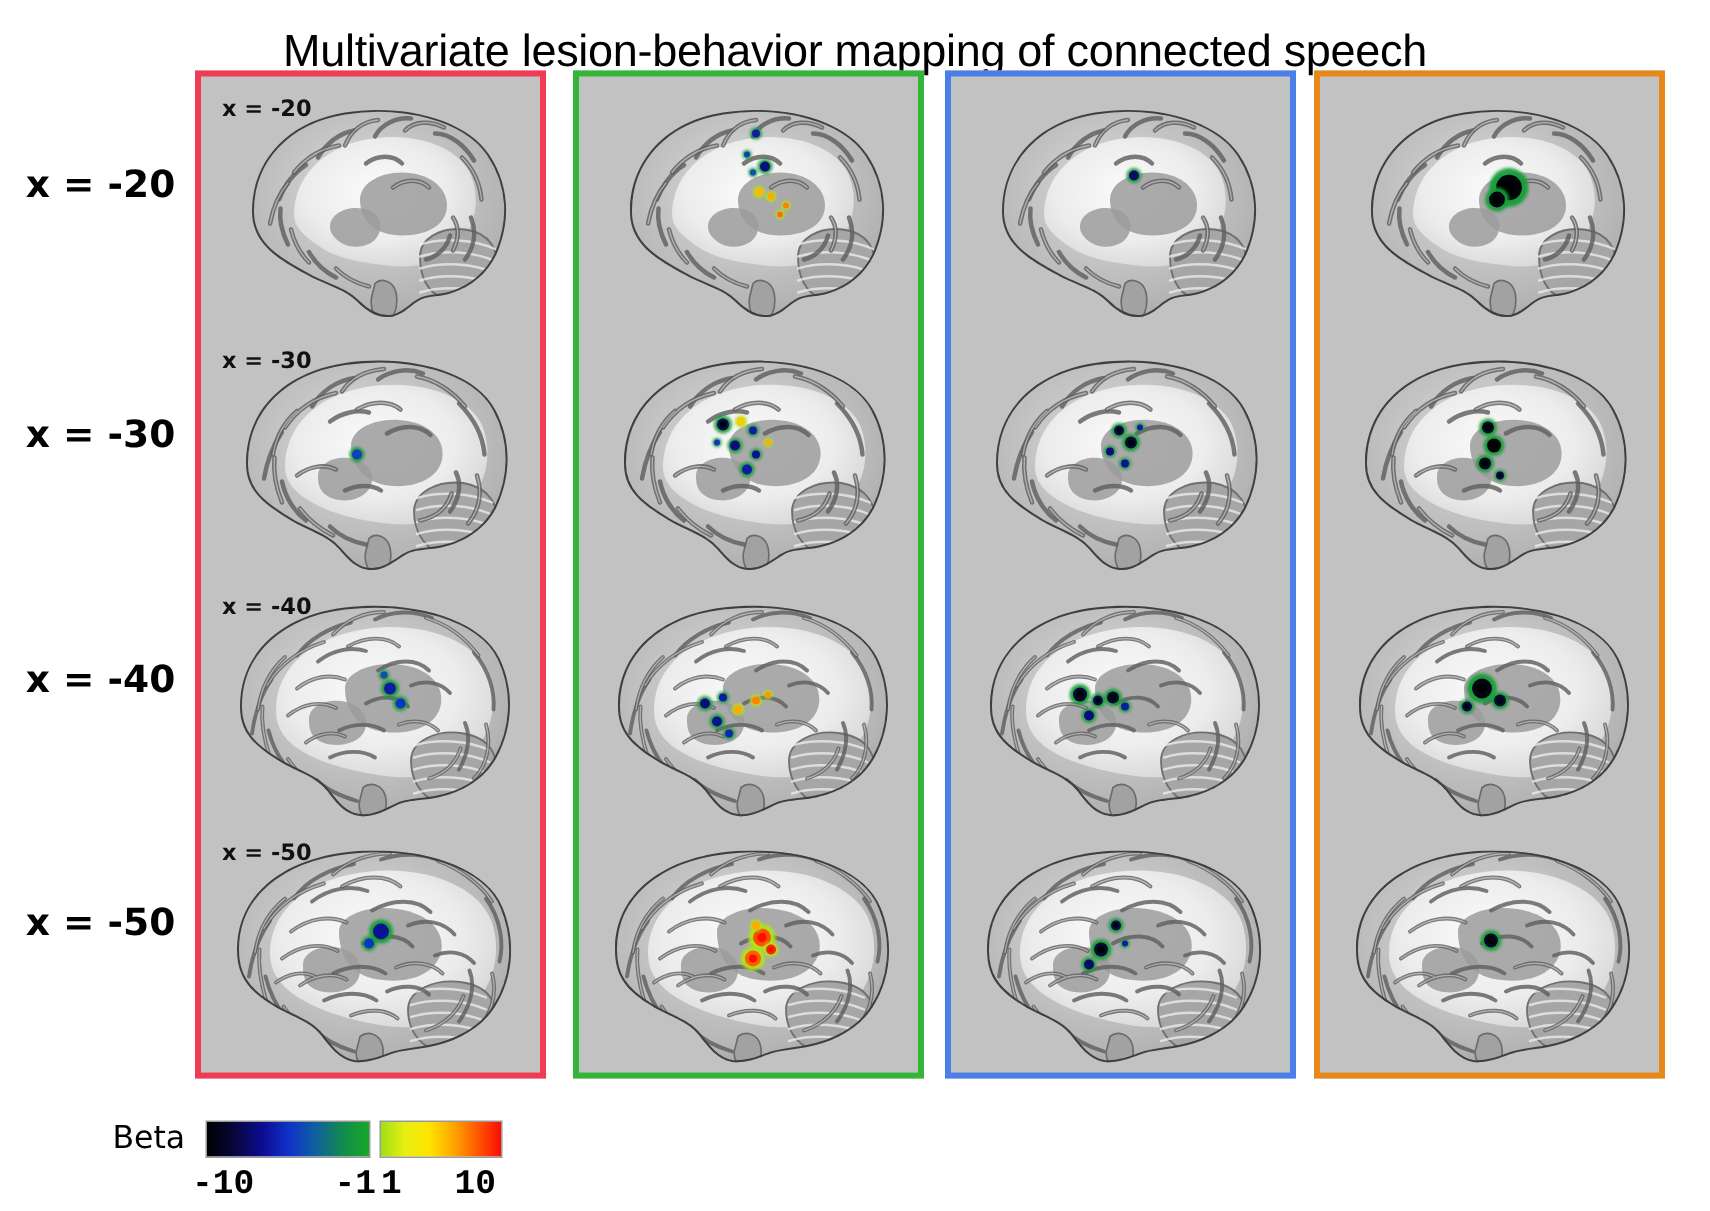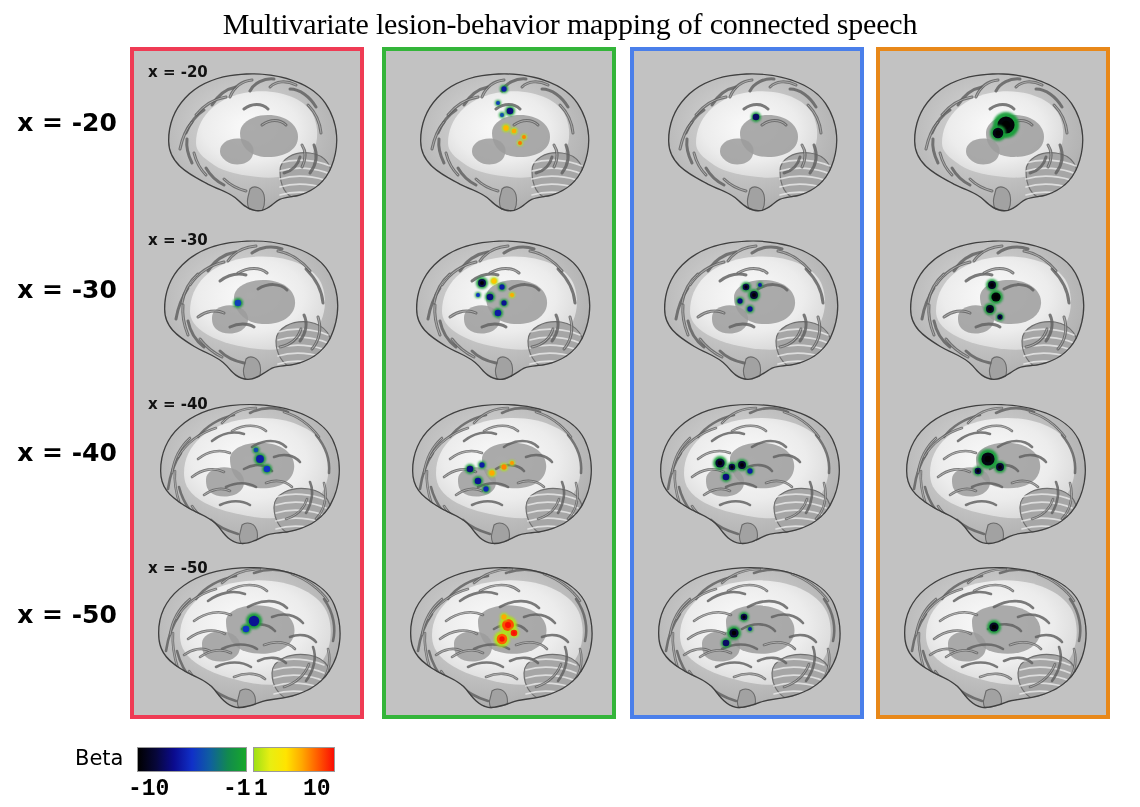--- a/index.html
+++ b/index.html
@@ -13,25 +13,25 @@
     font-family: "DejaVu Sans", sans-serif;
     position: relative;
     overflow: hidden;
   }
   #figure-root {
     position: absolute;
     inset: 0;
   }
   #figure-title {
     position: absolute;
-    top: 7px;
+    top: 18px;
     left: 0;
     width: 1140px;
     text-align: center;
-    font-family: Liberation Serif, serif;
+    font-family: Liberation Sans, sans-serif;
     font-size: 30px;
     font-weight: 400;
     color: #000000;
     letter-spacing: -0.2px;
     white-space: nowrap;
   }
   
   .row-label {
     position: absolute;
     left: 8px;

